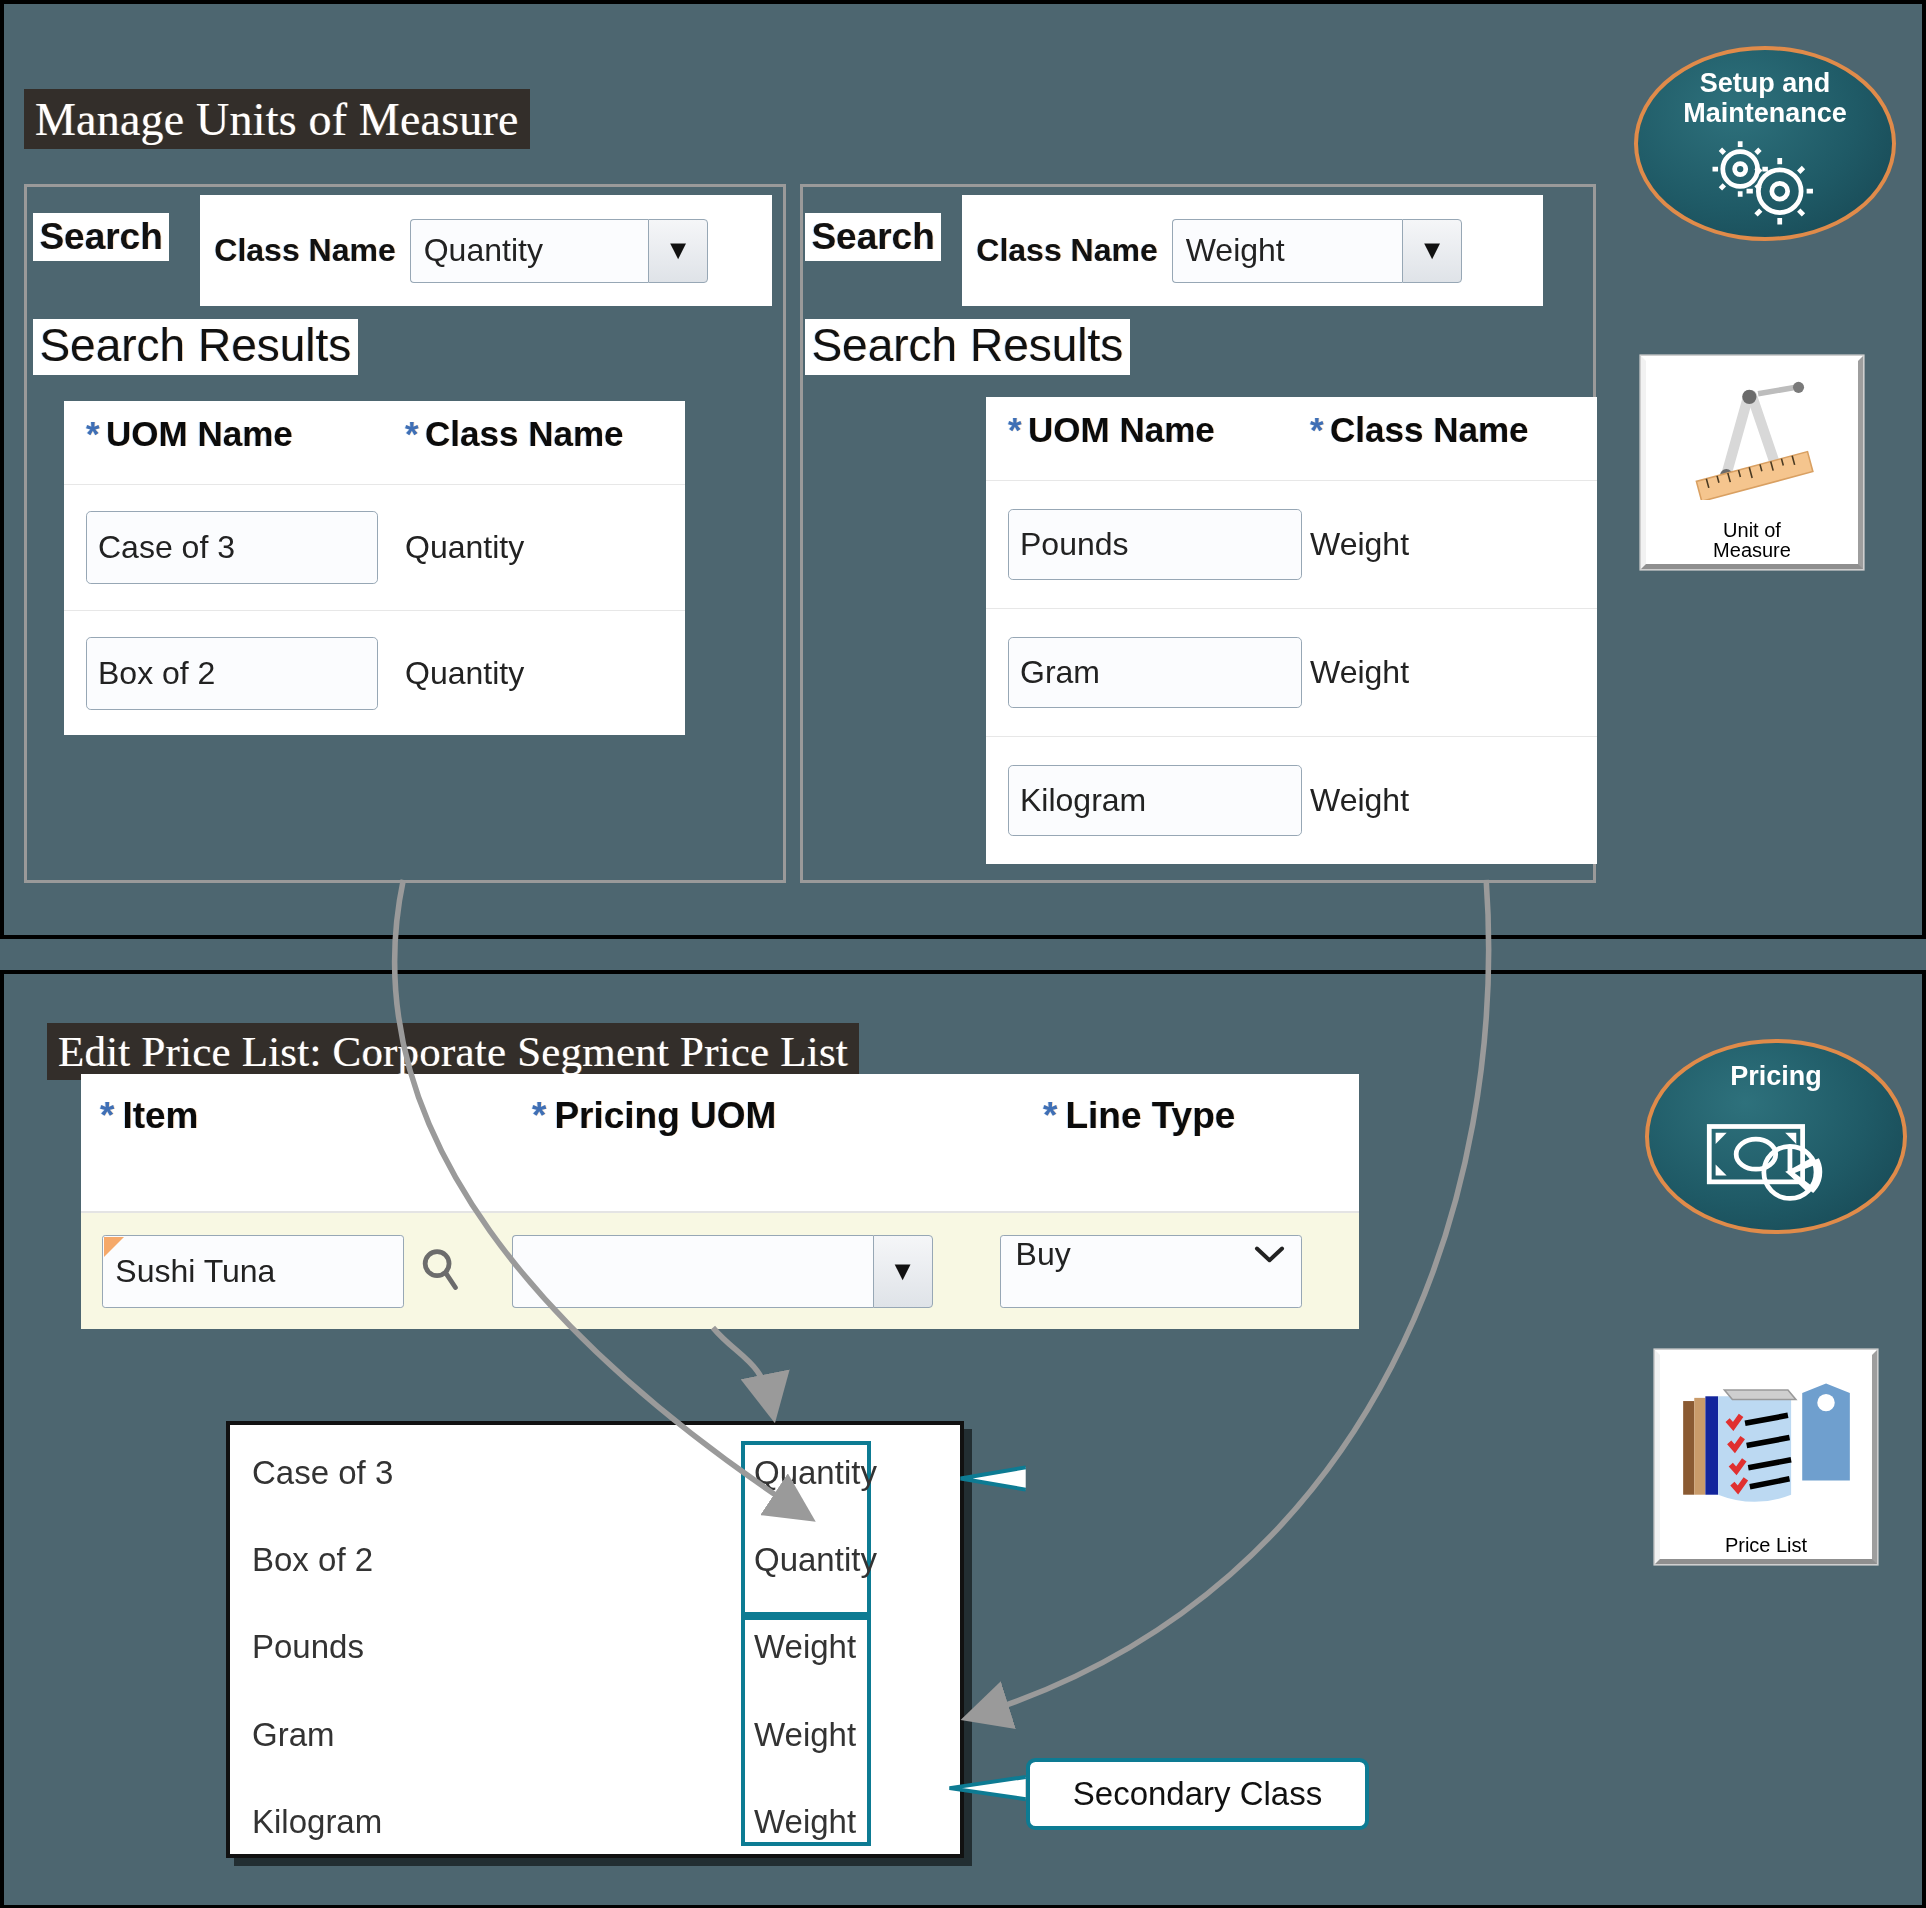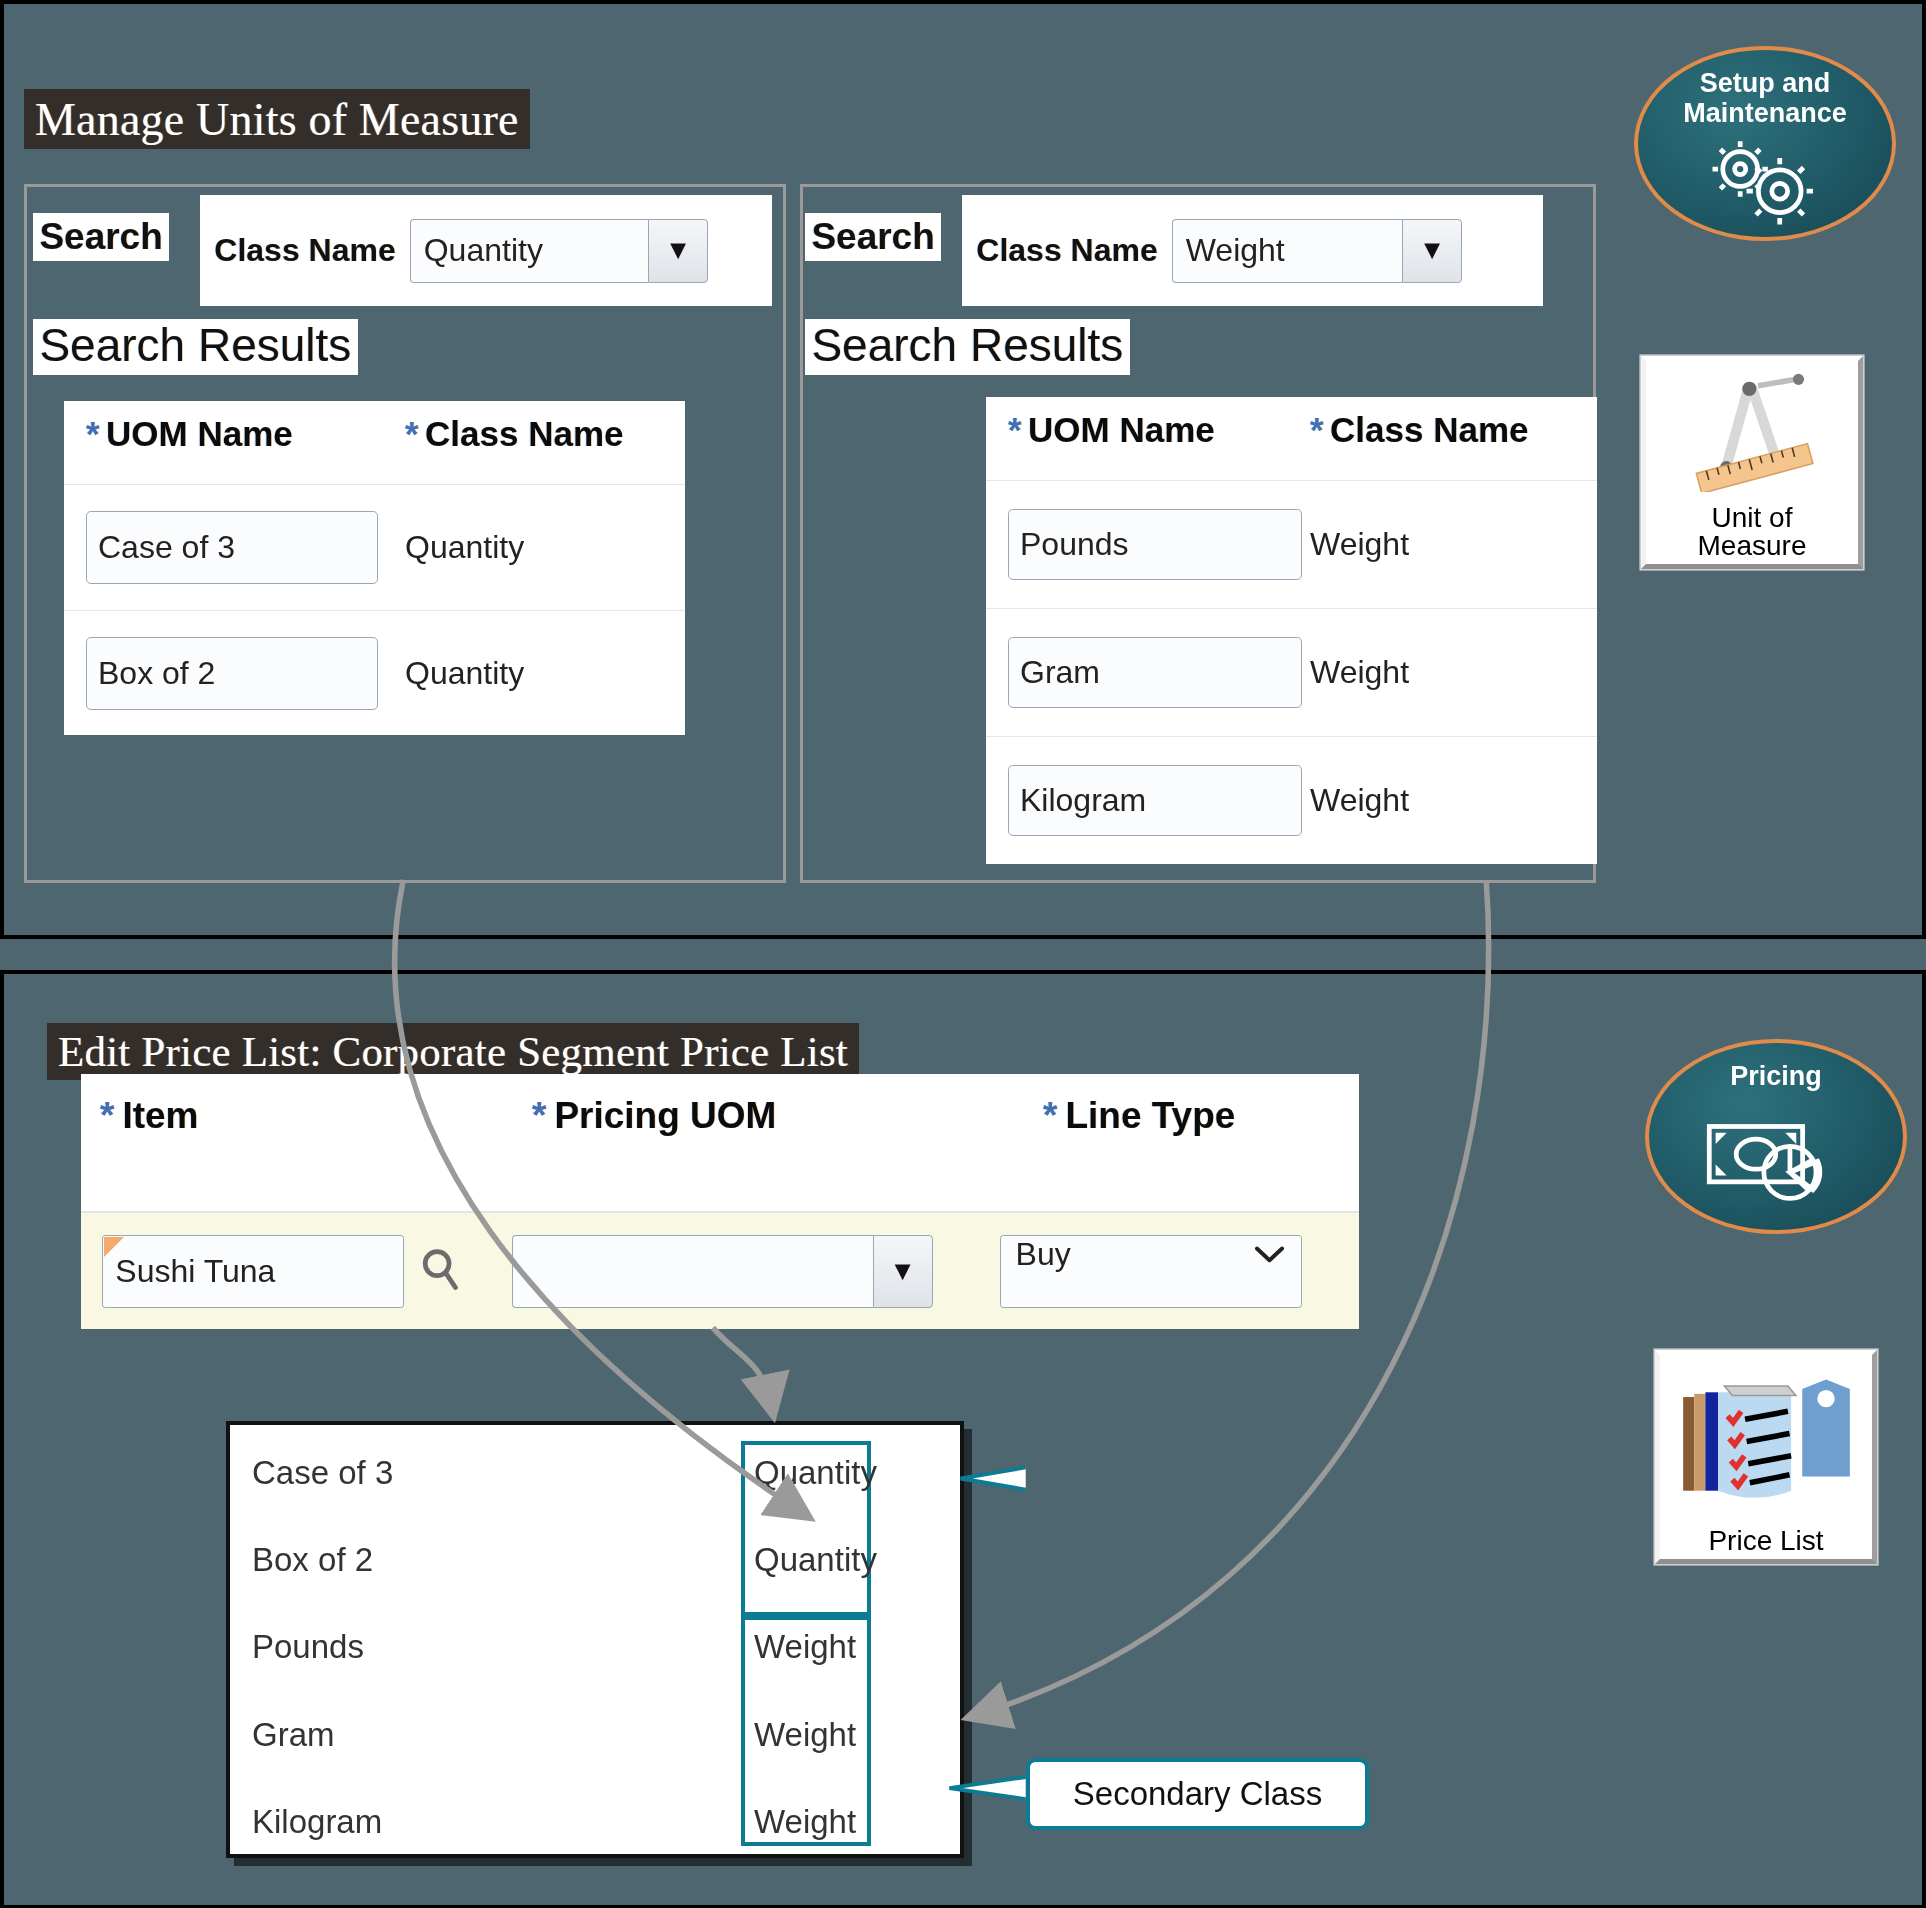--- a/index.html
+++ b/index.html
@@ -90,21 +90,21 @@
 
   .tile{
     position:absolute;background:#fff;box-sizing:border-box;
     border-top:5.6px solid #ffffff;border-left:5.6px solid #f2f2f2;
     border-right:5.6px solid #9e9e9e;border-bottom:5.6px solid #8f8f8f;
     box-shadow:0 0 0 1.6px #cfcfcf;
     display:flex;flex-direction:column;align-items:center;justify-content:flex-end;
     padding-bottom:3.2px;
   }
   .tile .gfx{flex:1;display:flex;align-items:center;justify-content:center;width:100%;}
-  .tile .cap{font-size:28px;color:#000;text-align:center;line-height:1.02;}
+  .tile .cap{font-size:20px;color:#000;text-align:center;line-height:1.02;}
 
   
   #pl-form{position:absolute;left:81px;top:1074px;width:1278px;height:254px;background:#fff;}
   #pl-form .hdr{display:flex;height:137px;box-sizing:border-box;}
   #pl-form .hdr .c{padding:20.6px 0 0 19px;font-weight:bold;font-size:37px;color:#0b0b0b;
     text-shadow:0.8px 0 0 rgba(255,160,60,.3), -0.8px 0 0 rgba(90,170,255,.3);}
   #pl-form .hdr .c .ast{color:#3f6fb5;margin-right:8px;}
   #pl-form .body{display:flex;align-items:center;height:118px;background:#f8f8e3;border-top:2.4px solid #e4e4e4;box-sizing:border-box;}
 
   .pl-input{

